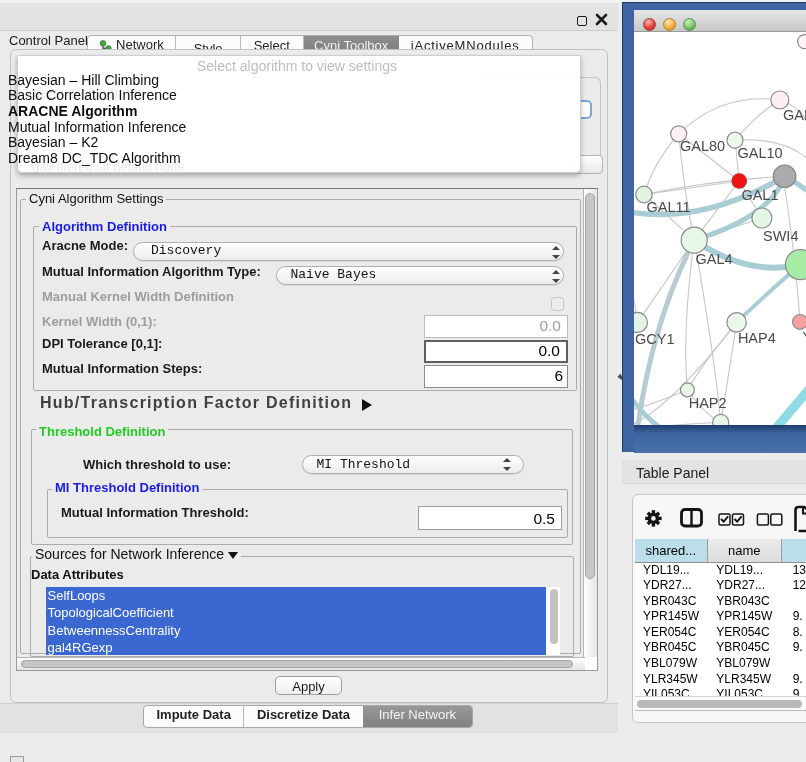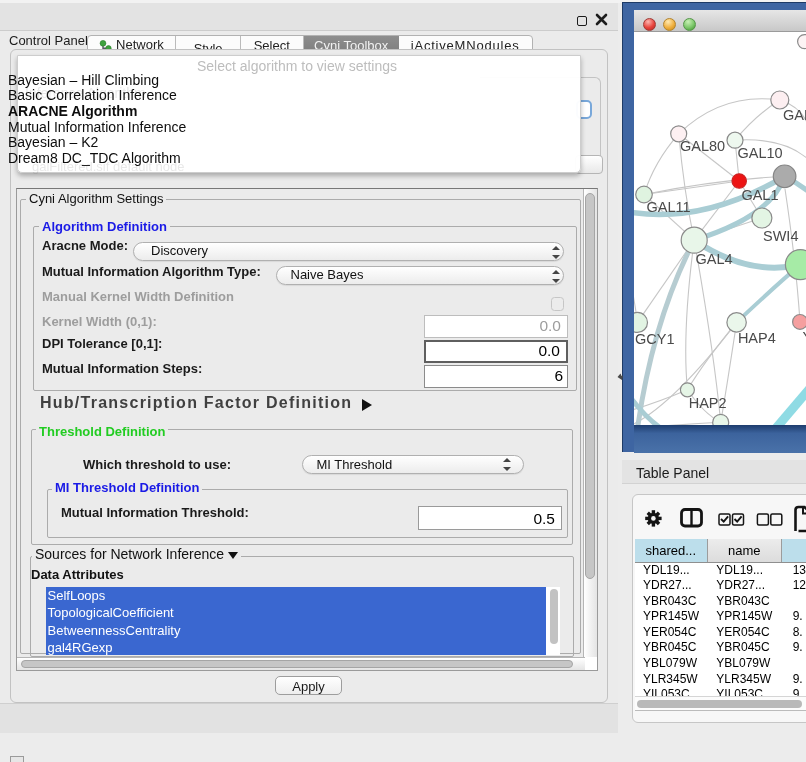--- a/index.html
+++ b/index.html
@@ -1,21 +1,21 @@
 <!DOCTYPE html>
 <html><head>
 <meta charset="utf-8">
 <style>
 * { margin:0; padding:0; box-sizing:border-box; }
 html,body { width:806px; height:762px; overflow:hidden; }
 body { font-family:"Liberation Sans", sans-serif; background:#ececec; position:relative; }
 .abs { position:absolute; }
 .lbl { font-size:13px; font-weight:bold; color:#1a1a1a; white-space:nowrap; }
 .lbl.dis { color:#9d9d9d; }
-.combo { height:19px; border:1px solid #b0b0b0; border-radius:9.5px; background:linear-gradient(#ffffff,#ececec); font-size:13px; color:#111; box-shadow:0 1px 1px rgba(0,0,0,0.08); }
+.combo { height:19px; border:1px solid #b0b0b0; border-radius:9.5px; background:linear-gradient(#ffffff,#ececec); font-size:13px; color:#111; box-shadow:0 1px 1px rgba(0,0,0,0.08);font-family:Liberation Mono, monospace; }
 .combo span { display:inline-block; padding:1.5px 0 0 17px; line-height:12px; }
 .field { background:#fff; font-size:15.5px; text-align:right; padding:0 6px 0 0; }
 .arrows { width:8px; height:13px; }
 .arrows::before { content:""; position:absolute; left:0; top:0; border-left:4px solid transparent; border-right:4px solid transparent; border-bottom:4.5px solid #444; }
 .arrows::after { content:""; position:absolute; left:0; bottom:0; border-left:4px solid transparent; border-right:4px solid transparent; border-top:4.5px solid #444; }
 .gtitle { background:#ebebeb; padding:0 3px; font-size:13px; white-space:nowrap; }
 </style>
 </head>
 <body>
 
@@ -99,20 +99,25 @@
   <div class="abs gtitle" style="left:32px;top:546px;font-size:14px;color:#111;">Sources for Network Inference <span style="display:inline-block;width:0;height:0;border-top:7.5px solid #111;border-left:5.5px solid transparent;border-right:5.5px solid transparent;vertical-align:0.5px;"></span></div>
   <div class="abs" style="left:31px;top:567px;font-size:13px;font-weight:bold;color:#111;">Data Attributes</div>
 
   <div class="abs" style="left:46px;top:587px;width:514px;height:68px;background:#ffffff;"></div>
   <div class="abs" style="left:46px;top:587px;width:500px;height:67.5px;background:#3a67d0;color:#fff;font-size:13px;line-height:17.4px;padding:0 0 0 1.5px;">SelfLoops<br>TopologicalCoefficient<br>BetweennessCentrality<br>gal4RGexp</div>
   <div class="abs" style="left:549.5px;top:589px;width:8.5px;height:55px;background:#c2c2c2;border-radius:5px;"></div>
 
   <div class="abs" style="left:275px;top:676px;width:67px;height:18.6px;border:1px solid #9d9d9d;border-radius:5px;background:linear-gradient(#ffffff,#eeeeee);text-align:center;font-size:13px;color:#1a1a1a;padding-top:1.5px;">Apply</div>
 
   <div class="abs" style="left:0;top:703px;width:618px;height:30px;background:#e2e2e2;border-top:1px solid #cfcfcf;"></div>
+  <div class="abs" style="left:143px;top:705px;height:22.5px;display:flex;border:1px solid #a8a8a8;border-radius:4px;overflow:hidden;background:#fbfbfb;font-size:13px;font-weight:bold;color:#222;text-align:center;">
+    <div style="width:100.4px;border-right:1px solid #b5b5b5;padding-top:0.5px;">Impute Data</div>
+    <div style="width:118.2px;padding-top:0.5px;">Discretize Data</div>
+    <div style="width:109.6px;background:linear-gradient(#989898,#828282);color:#f4f4f4;font-weight:normal;padding-top:0.5px;">Infer Network</div>
+  </div>
 </div>
 
 <div class="abs arrows" style="left:552px;top:245.5px;z-index:5;"></div>
 <div class="abs arrows" style="left:552px;top:269.5px;z-index:5;"></div>
 <div class="abs arrows" style="left:503px;top:458px;z-index:5;"></div>
 
 <div class="abs" style="left:17px;top:55px;width:564px;height:118px;background:rgba(255,255,255,0.97);border:1px solid #cdcdcd;border-radius:0 0 5px 5px;box-shadow:0 3px 5px rgba(0,0,0,0.28);z-index:30;"></div>
 <div class="abs" style="left:197px;top:58px;font-size:14px;color:#bdbdbd;z-index:31;">Select algorithm to view settings</div>
 <div class="abs" style="left:8px;top:72.5px;font-size:14px;color:#0d0d0d;line-height:15.7px;z-index:31;white-space:nowrap;">Bayesian – Hill Climbing<br>Basic Correlation Inference<br><b>ARACNE Algorithm</b><br>Mutual Information Inference<br>Bayesian – K2<br>Dream8 DC_TDC Algorithm</div>
 <div class="abs" style="left:25px;top:85px;font-size:14px;color:rgba(80,80,80,0.13);z-index:32;">Inference Algorithm</div>

